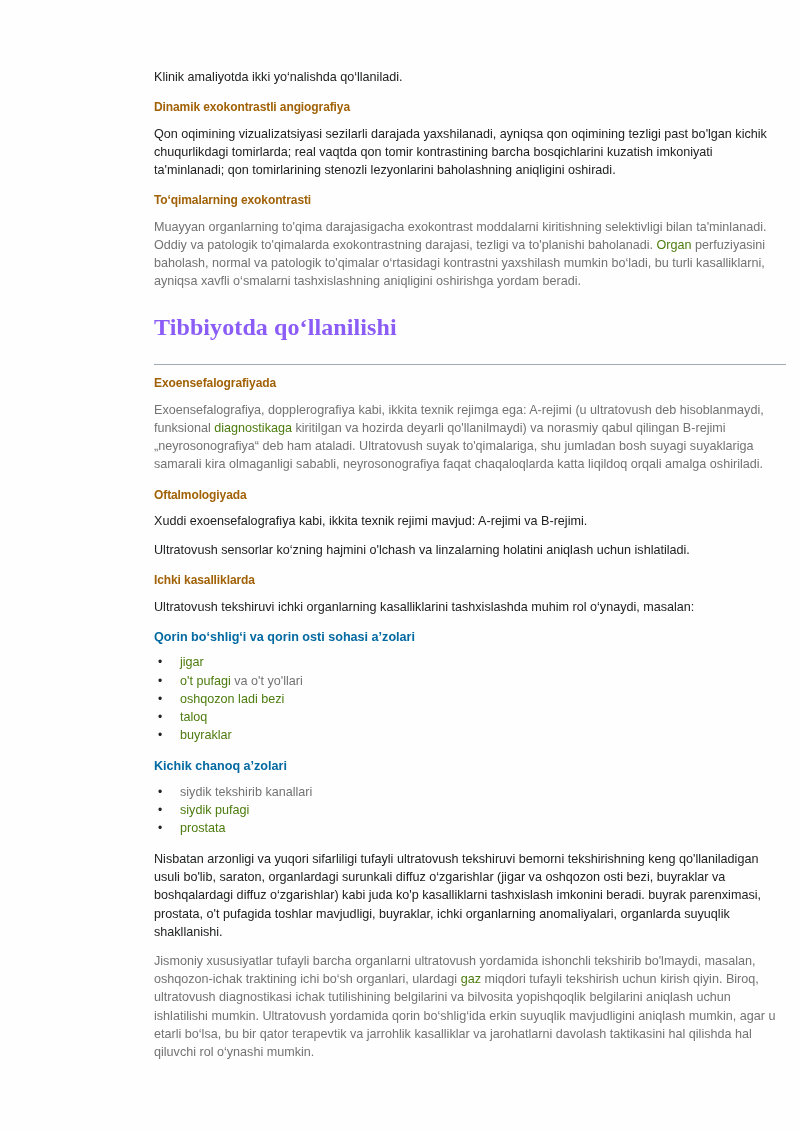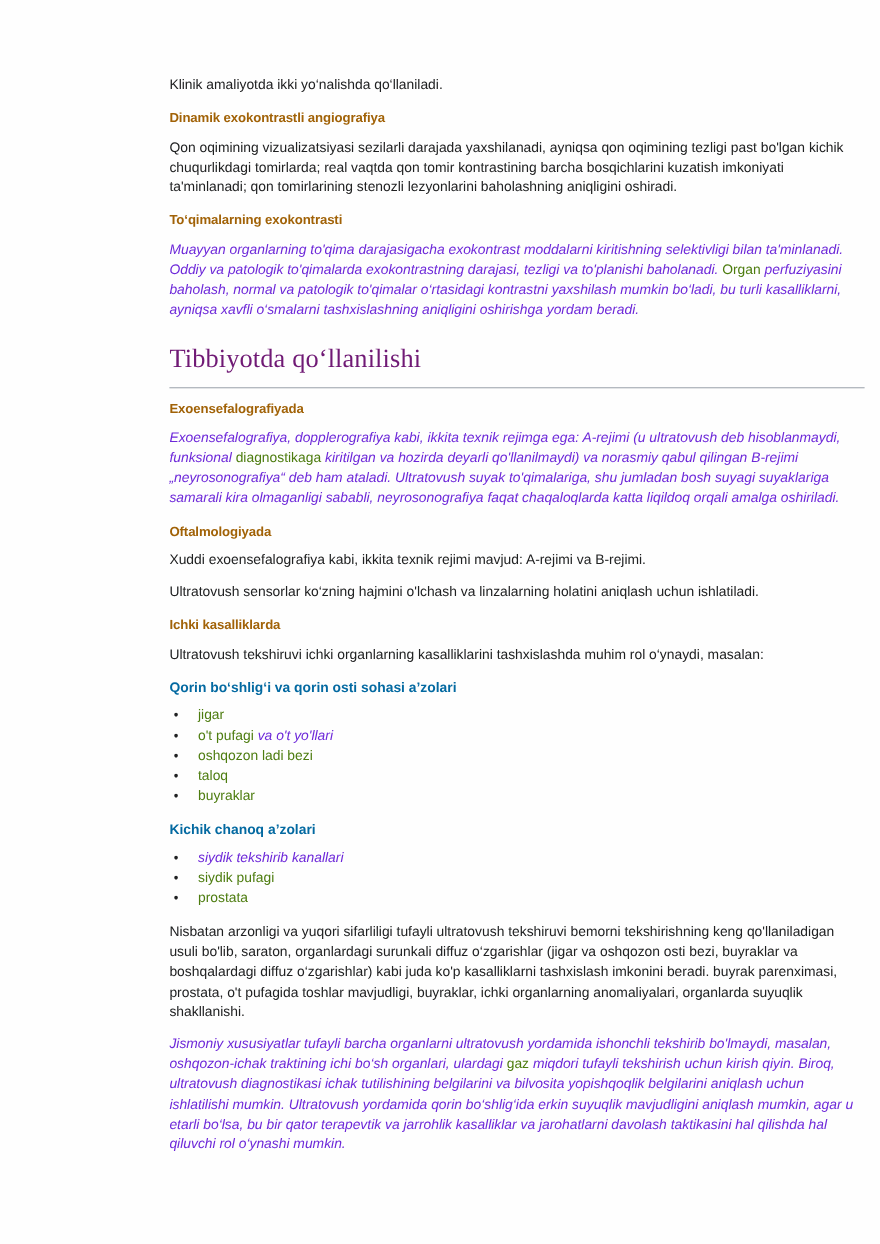--- a/index.html
+++ b/index.html
@@ -33,25 +33,25 @@
     font-size: 12.6px;
     line-height: 18.2px;
     margin: 0 0 11px 0;
     color: #202122;
     text-align: left;
   }
 
   h2.section-title {
     font-family: "Liberation Serif", serif;
     font-size: 24px;
-    font-weight: normal;
+    font-weight: bold;
     line-height: 1.25;
-    color: #701a75;
+    color: #8b5cf6;
     margin: 22px 0 0 0;
-    padding: 0 0 10px 0;
+    padding: 0 0 22px 0;
     border-bottom: 1px solid #a2a9b1;
     letter-spacing: 0.1px;
   }
 
   h3.sub-title {
     font-size: 12px;
     font-weight: bold;
     line-height: 1.28;
     color: #a16207;
     margin: 14px 0 9px 0;
@@ -93,22 +93,21 @@
   }
 
   a.wiki-link {
     color: #4d7c0f;
     text-decoration-color: #8ba0c4;
     text-underline-offset: 1px;
     cursor: pointer;
   }
 
   .plain-frag {
-    color: #6d28d9;
-    font-style: italic;
+    color: #737373;
   }
 </style>
 </head>
 <body>
 
 <div id="page">
   <div id="content">
 
     <p class="body-text">Klinik amaliyotda ikki yo‘nalishda qo‘llaniladi.</p>
 

